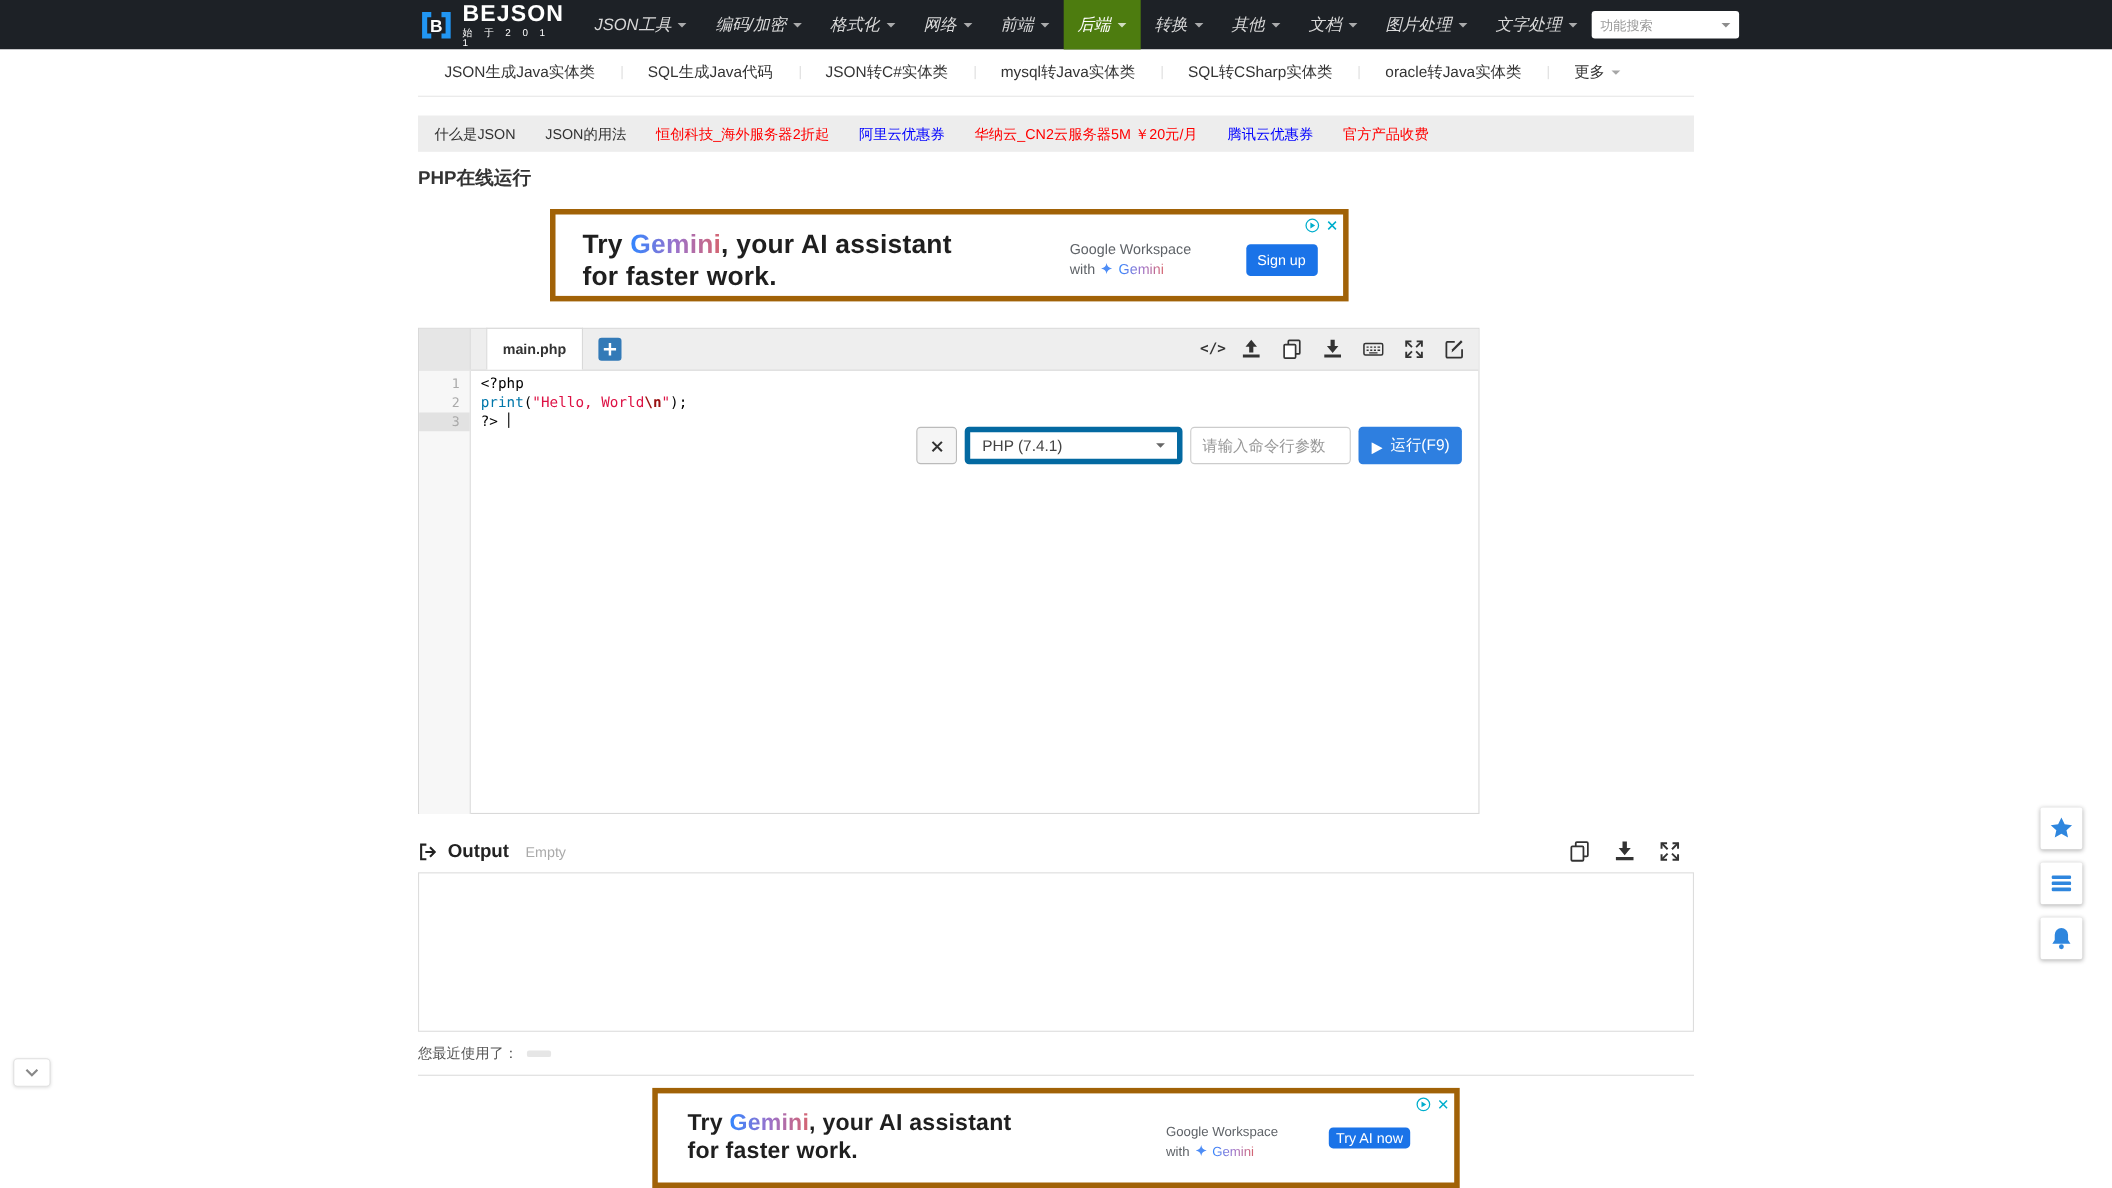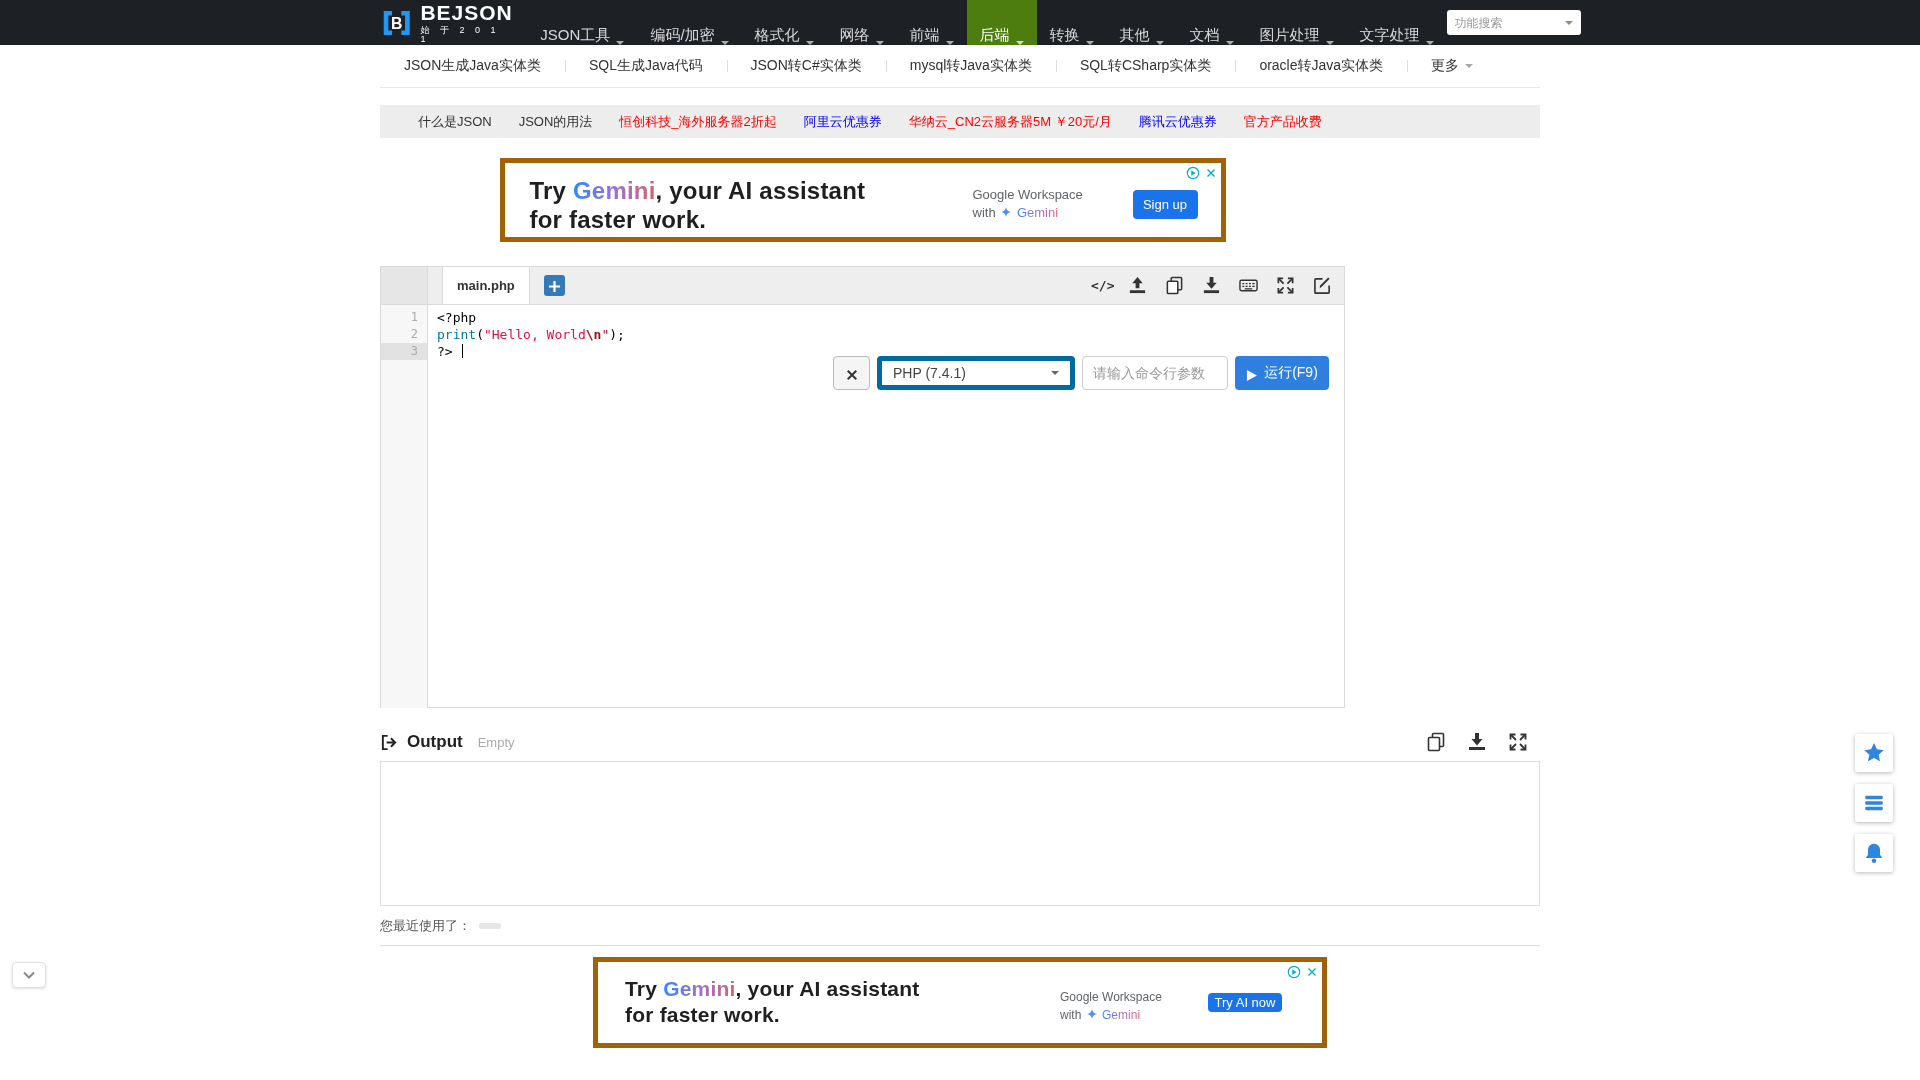--- a/index.html
+++ b/index.html
@@ -9,22 +9,22 @@
   .container { width:1160px; margin:0 auto; }
 
   
   .topnav { height:45px; background:#1d2126; }
   .topnav-inner { width:1160px; margin:0 auto; height:100%; display:flex; align-items:center; }
   .logo { display:flex; align-items:center; gap:7px; cursor:pointer; }
   .logo-txt { display:flex; flex-direction:column; line-height:1; }
   .logo-name { color:#fff; font-weight:bold; font-size:21px; letter-spacing:1px; }
   .logo-tag { color:#fff; font-size:9px; letter-spacing:4px; margin-top:3px; }
   .topnav-menu { display:flex; list-style:none; margin-left:14px; height:100%; }
-  .topnav-menu li { display:flex; align-items:flex-end; padding:0 13px; color:#d9d9d9;
-                    font-size:15px; cursor:pointer; white-space:nowrap; }
+  .topnav-menu li { display:flex; align-items:center; padding:0 13px; color:#d9d9d9;
+                    font-size:15px; cursor:pointer; white-space:nowrap;font-style:italic; }
   .topnav-menu li.active { background:#4d7c0f; color:#fff; }
   .caret { display:inline-block; width:0; height:0; border-left:4px solid transparent;
            border-right:4px solid transparent; border-top:4px solid currentColor;
            margin-left:6px; opacity:.75; }
   .search-box { margin-left:auto; width:148px; height:25px; background:#fff; border-radius:3px;
                 display:flex; align-items:center; padding:0 8px; }
   .search-box input { border:none; outline:none; width:110px; font-size:12px; color:#333;
                       font-family:"Liberation Sans",sans-serif; }
   .search-box input::placeholder { color:#999; }
   .search-caret { margin-left:auto; color:#666; }
@@ -34,21 +34,21 @@
   .subnav-inner { width:1160px; margin:0 auto; height:43px; display:flex; align-items:center;
                   border-bottom:1px solid #e7e7e7; }
   .subnav-item { padding:0 24px; font-size:14px; color:#333; cursor:pointer; position:relative;
                  white-space:nowrap; display:flex; align-items:center; }
   .subnav-item + .subnav-item::before { content:''; position:absolute; left:0; top:3px; bottom:3px;
                  width:1px; background:#ddd; }
   .subnav-item .caret { color:#888; }
 
   
   .linksbar { margin-top:17px; height:33px; background:#ededed; display:flex; align-items:center;
-              padding-left:38px; gap:27px; }
+              padding-left:15px; gap:27px; }
   .linksbar a { font-size:13px; text-decoration:none; cursor:pointer; white-space:nowrap; }
 
   
   .page-title { margin-top:12px; font-size:17px; font-weight:bold; color:#333; height:20px; }
 
   
   .ad-box { position:relative; background:#fff; border:5px solid #a16207; }
   .ad-top { width:726px; height:84px; margin:0 auto 24px; }
   .ad-bottom { width:734px; height:91px; margin:11px auto 0; }
   .ad-headline { position:absolute; font-weight:600; color:#1f1f1f; letter-spacing:.2px; }
@@ -235,20 +235,21 @@
   <div class="linksbar" id="linksbar">
       <a style="color: rgb(51, 51, 51);">什么是JSON</a>
       <a style="color: rgb(51, 51, 51);">JSON的用法</a>
       <a style="color: rgb(255, 0, 0);">恒创科技_海外服务器2折起</a>
       <a style="color: rgb(0, 0, 255);">阿里云优惠券</a>
       <a style="color: rgb(255, 0, 0);">华纳云_CN2云服务器5M ￥20元/月</a>
       <a style="color: rgb(0, 0, 255);">腾讯云优惠券</a>
       <a style="color: rgb(255, 0, 0);">官方产品收费</a>
     </div>
 
+  <h1 class="page-title">PHP在线运行</h1>
 
   <div class="workspace">
     <div class="editor-col">
 
       <div class="ad-box ad-top">
         <div class="ad-headline">
           <span>Try </span><span class="grad">Gemini</span><span>, your AI assistant</span><br>
           <span>for faster work.</span>
         </div>
         <div class="ad-sponsor">

